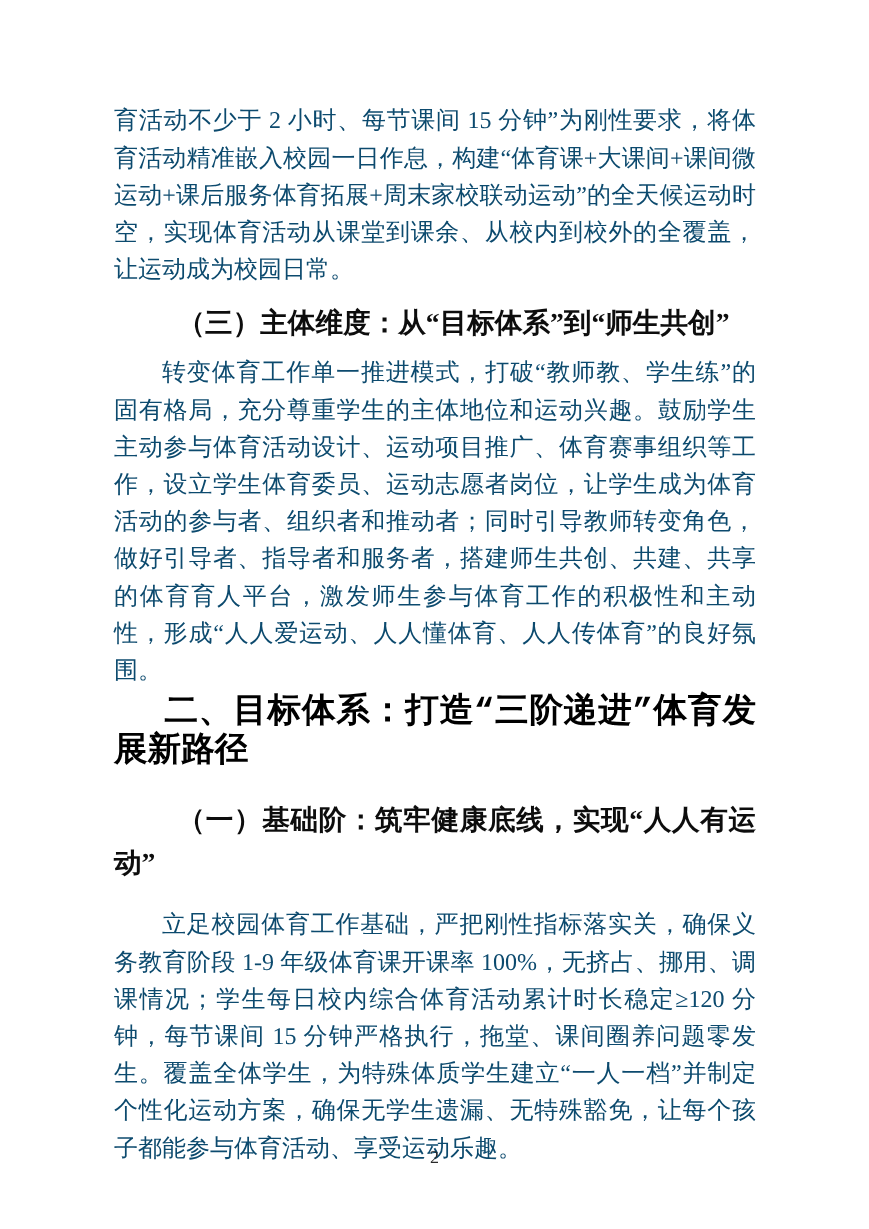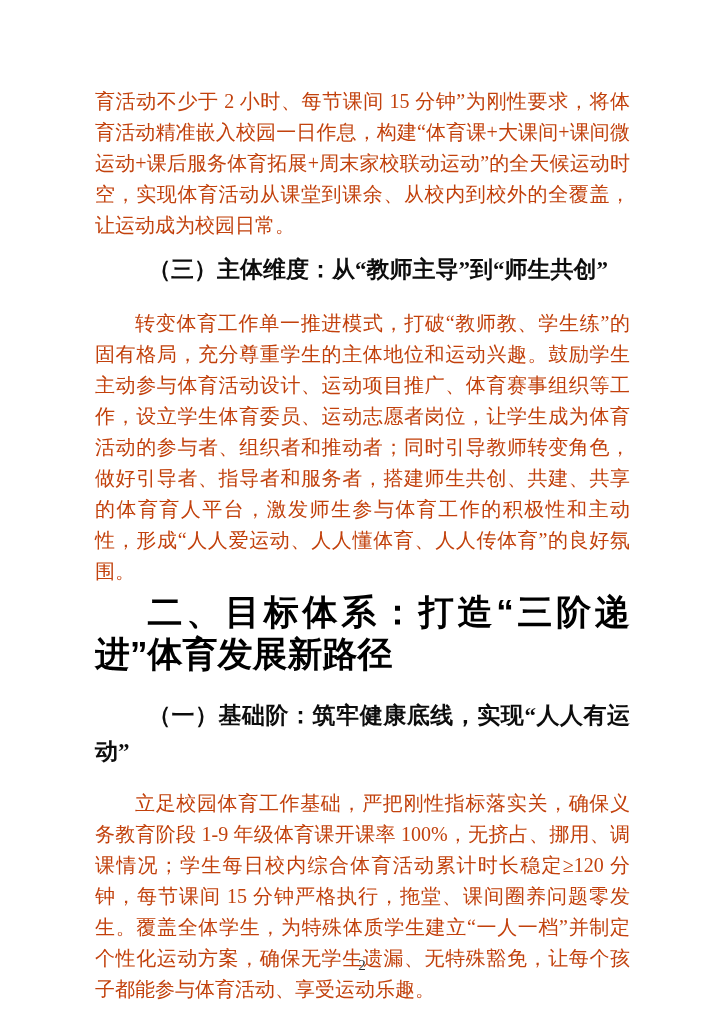--- a/index.html
+++ b/index.html
@@ -18,31 +18,31 @@
     box-sizing: border-box;
     width: 724px;
     height: 1024px;
     padding: 86px 94px 0 95px;
     background: #ffffff;
   }
   .body-para {
     margin: 0;
     font-size: 20px;
     line-height: 31px;
-    color: #c2410c;
+    color: #0c4a6e;
     text-align: justify;
     text-indent: 2em;
     font-family: "Liberation Serif", "DejaVu Serif", serif;
     word-break: break-all;
   }
   .body-para.no-indent {
     text-indent: 0;
   }
   .body-para.after-sub {
-    margin-top: 20px;
+    margin-top: 8px;
   }
   .body-para.after-sub2 {
     margin-top: 18px;
   }
   .sub-heading {
     margin: 0;
     font-weight: 700;
     font-size: 23px;
     line-height: 36px;
     color: #0d0d0d;
@@ -53,26 +53,26 @@
   }
   .sub-heading.first {
     margin-top: 11px;
   }
   .sub-heading.second {
     margin-top: 23px;
   }
   .main-heading {
     margin: 4px 0 0 0;
     font-weight: 700;
-    font-size: 35px;
-    line-height: 42px;
+    font-size: 28px;
+    line-height: 32px;
     color: #000000;
     text-indent: 1.5em;
     text-align: justify;
-    font-family: Liberation Sans, sans-serif;
+    font-family: Liberation Mono, monospace;
     word-break: break-all;
   }
   .page-number {
     position: absolute;
     left: 0;
     right: 0;
     top: 955px;
     text-align: center;
     font-size: 15px;
     line-height: 20px;
@@ -80,21 +80,21 @@
     font-family: "Liberation Serif", "DejaVu Serif", serif;
   }
 </style>
 </head>
 <body>
 
 <div class="page">
 
   <p class="body-para no-indent">育活动不少于 2 小时、每节课间 15 分钟”为刚性要求，将体育活动精准嵌入校园一日作息，构建“体育课+大课间+课间微运动+课后服务体育拓展+周末家校联动运动”的全天候运动时空，实现体育活动从课堂到课余、从校内到校外的全覆盖，让运动成为校园日常。</p>
 
-  <h3 class="sub-heading first">（三）主体维度：从“教师主导”到“师生共创”</h3>
+  <h3 class="sub-heading first">（三）主体维度：从“目标体系”到“师生共创”</h3>
 
   <p class="body-para after-sub">转变体育工作单一推进模式，打破“教师教、学生练”的固有格局，充分尊重学生的主体地位和运动兴趣。鼓励学生主动参与体育活动设计、运动项目推广、体育赛事组织等工作，设立学生体育委员、运动志愿者岗位，让学生成为体育活动的参与者、组织者和推动者；同时引导教师转变角色，做好引导者、指导者和服务者，搭建师生共创、共建、共享的体育育人平台，激发师生参与体育工作的积极性和主动性，形成“人人爱运动、人人懂体育、人人传体育”的良好氛围。</p>
 
   <h2 class="main-heading">二、目标体系：打造“三阶递进”体育发展新路径</h2>
 
   <h3 class="sub-heading second">（一）基础阶：筑牢健康底线，实现“人人有运动”</h3>
 
   <p class="body-para after-sub2">立足校园体育工作基础，严把刚性指标落实关，确保义务教育阶段 1-9 年级体育课开课率 100%，无挤占、挪用、调课情况；学生每日校内综合体育活动累计时长稳定≥120 分钟，每节课间 15 分钟严格执行，拖堂、课间圈养问题零发生。覆盖全体学生，为特殊体质学生建立“一人一档”并制定个性化运动方案，确保无学生遗漏、无特殊豁免，让每个孩子都能参与体育活动、享受运动乐趣。</p>
 
   <div class="page-number">2</div>

